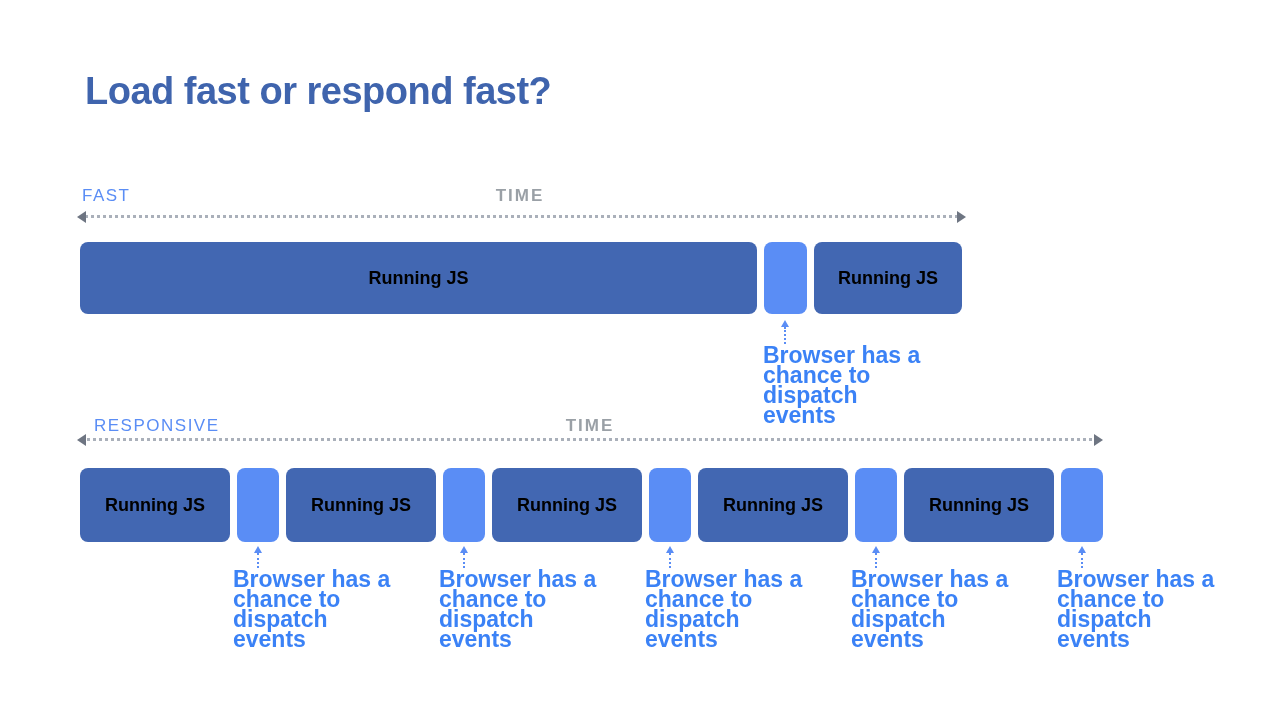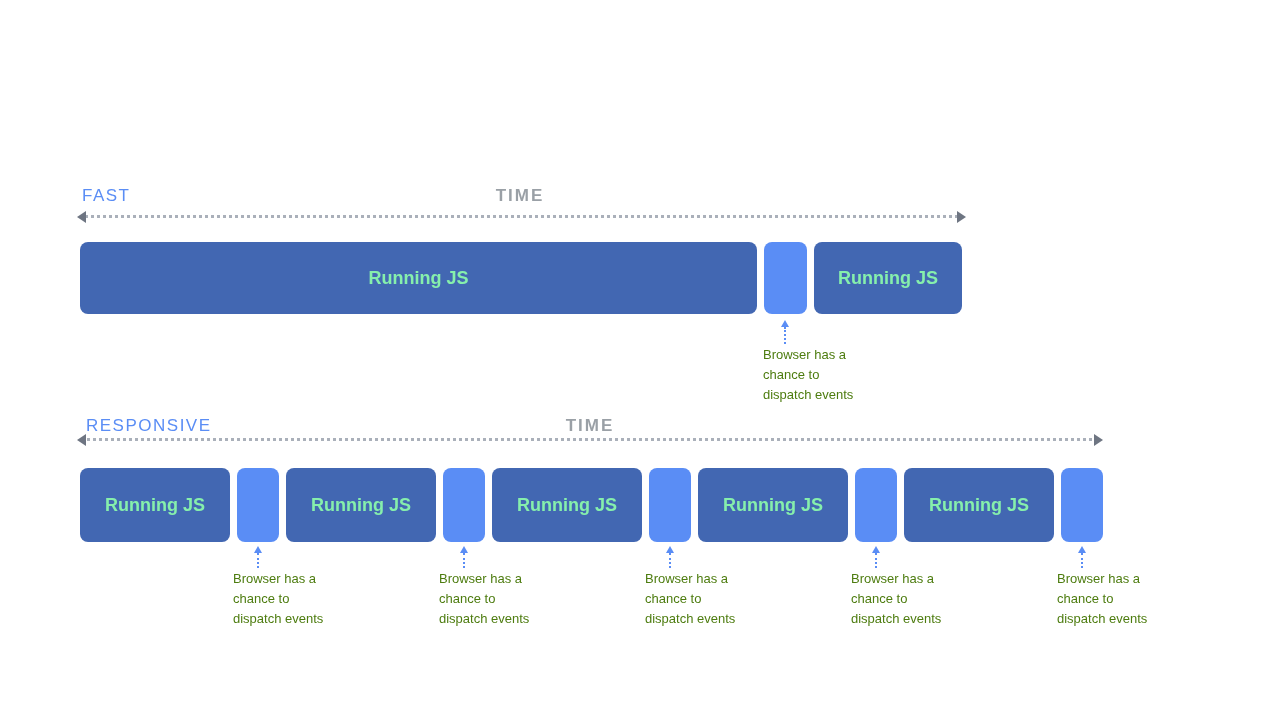--- a/index.html
+++ b/index.html
@@ -21,40 +21,41 @@
   }
   .timeline {
     position:absolute; height:0; border-top:3px dotted #aab0ba;
   }
   .tl-arrow { position:absolute; width:0; height:0; top:-7px; }
   .tl-arrow.left  { left:-3px;  border-top:6px solid transparent; border-bottom:6px solid transparent; border-right:9px solid #6e7582; }
   .tl-arrow.right { right:-3px; border-top:6px solid transparent; border-bottom:6px solid transparent; border-left:9px solid #6e7582; }
   .bar-row { position:absolute; display:flex; gap:7px; }
   .block {
     border-radius:8px; display:flex; align-items:center; justify-content:center;
-    color:#86efac; font-size:18px; font-weight:bold; flex:0 0 auto;
+    color:#000000; font-size:18px; font-weight:bold; flex:0 0 auto;
   }
   .block.running { background:#4267b2; }
   .block.idle    { background:#5a8df5; }
   .up-arrow-head {
     position:absolute; width:0; height:0;
     border-left:4px solid transparent; border-right:4px solid transparent;
     border-bottom:7px solid #5a8df5;
   }
   .up-arrow-tail { position:absolute; width:0; border-left:2px dotted #5a8df5; }
   .annot {
-    position:absolute; font-size:13px; font-weight:normal; color:#4d7c0f;
+    position:absolute; font-size:23px; font-weight:bold; color:#3b82f6;
     line-height:20px; width:160px;
   }
 </style>
 </head>
 <body>
 
 <div class="slide">
 
+  <div class="title">Load fast or respond fast?</div>
 
   <div class="section-label" style="left:82px; top:186px">FAST</div>
   <div class="time-label" style="left:460px; top:186px">TIME</div>
 
   <div class="timeline" style="left:80px; top:215px; width:883px">
     <span class="tl-arrow left"></span>
     <span class="tl-arrow right"></span>
   </div>
 
   <div class="bar-row" style="left:80px; top:242px; height:72px">
@@ -64,21 +65,21 @@
   </div>
 
   <span class="up-arrow-head" style="left:781px; top:320px"></span>
   <span class="up-arrow-tail" style="left:784px; top:327px; height:17px"></span>
   <div class="annot" style="left:763px; top:345px">
     <div>Browser has a</div>
     <div>chance to</div>
     <div>dispatch events</div>
   </div>
 
-  <div class="section-label" style="left:86px; top:416px">RESPONSIVE</div>
+  <div class="section-label" style="left:94px; top:416px">RESPONSIVE</div>
   <div class="time-label" style="left:530px; top:416px">TIME</div>
 
   <div class="timeline" style="left:80px; top:438px; width:1020px">
     <span class="tl-arrow left"></span>
     <span class="tl-arrow right"></span>
   </div>
 
   <div class="bar-row" style="left:80px; top:468px; height:74px">
     <div class="block running" style="width:150px; height:74px">Running JS</div>
     <div class="block idle" style="width:42px; height:74px"></div>

